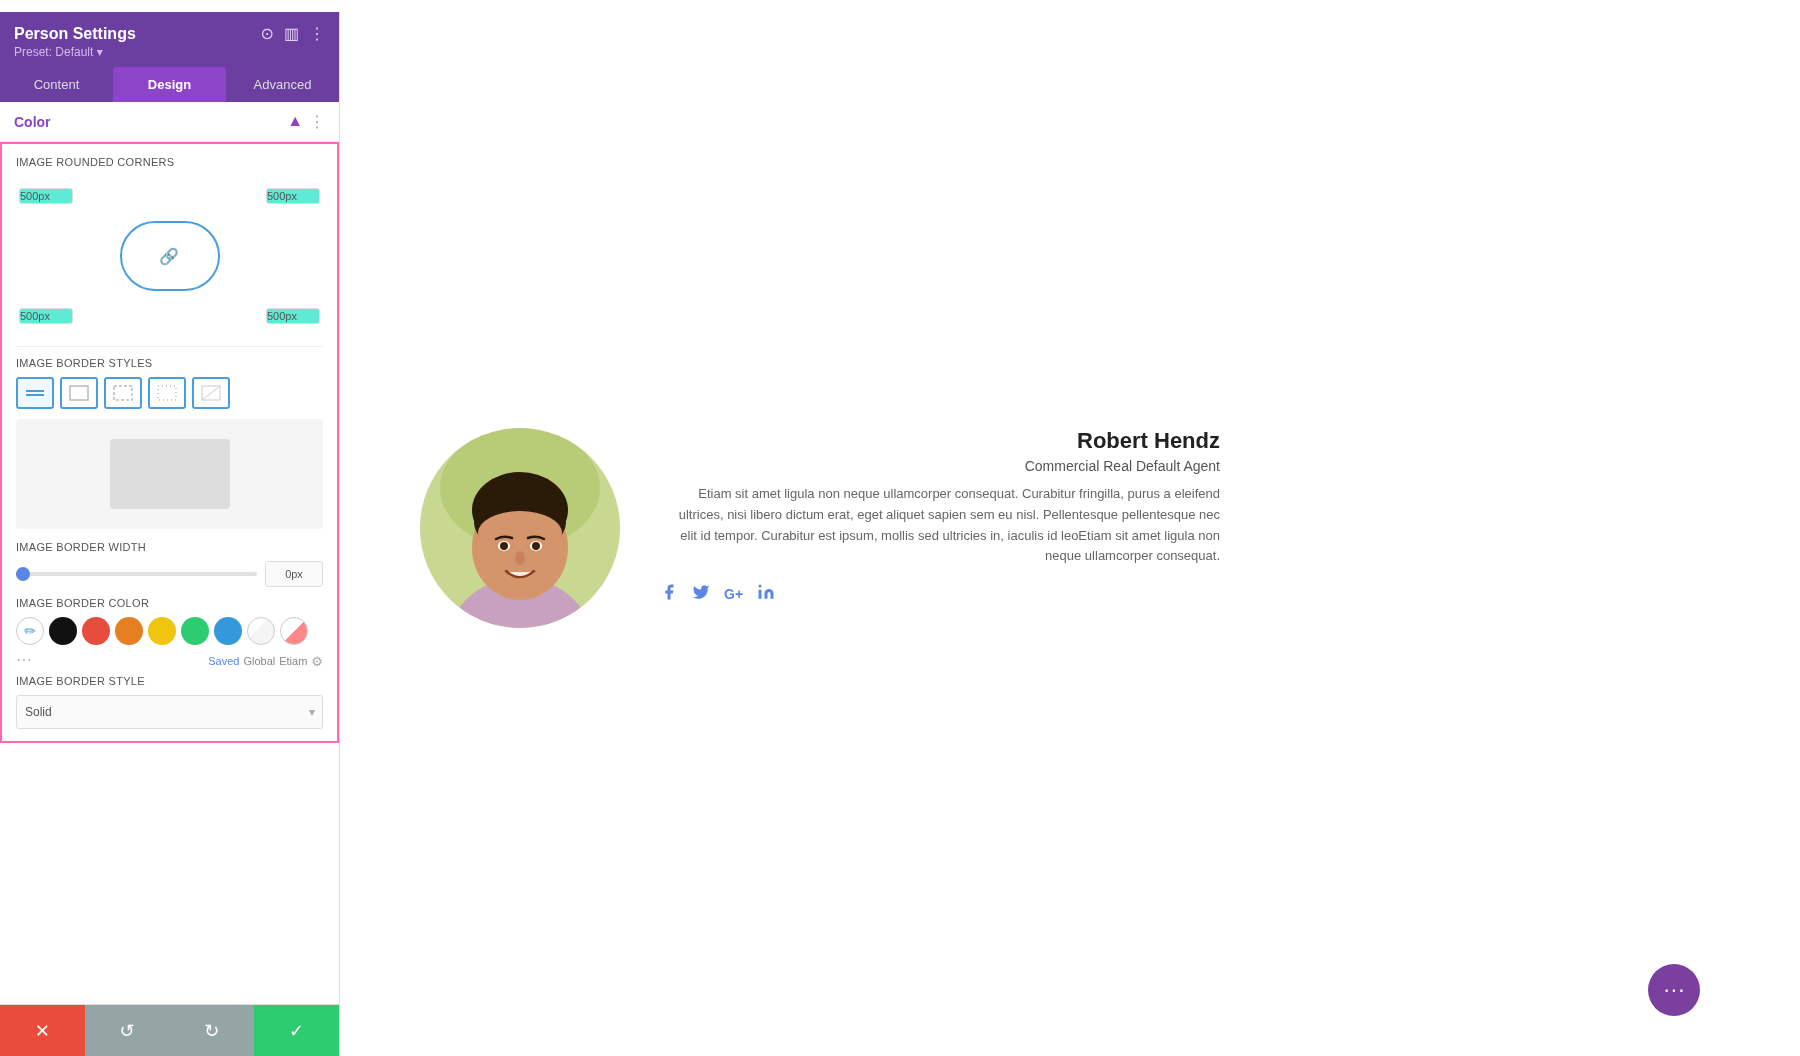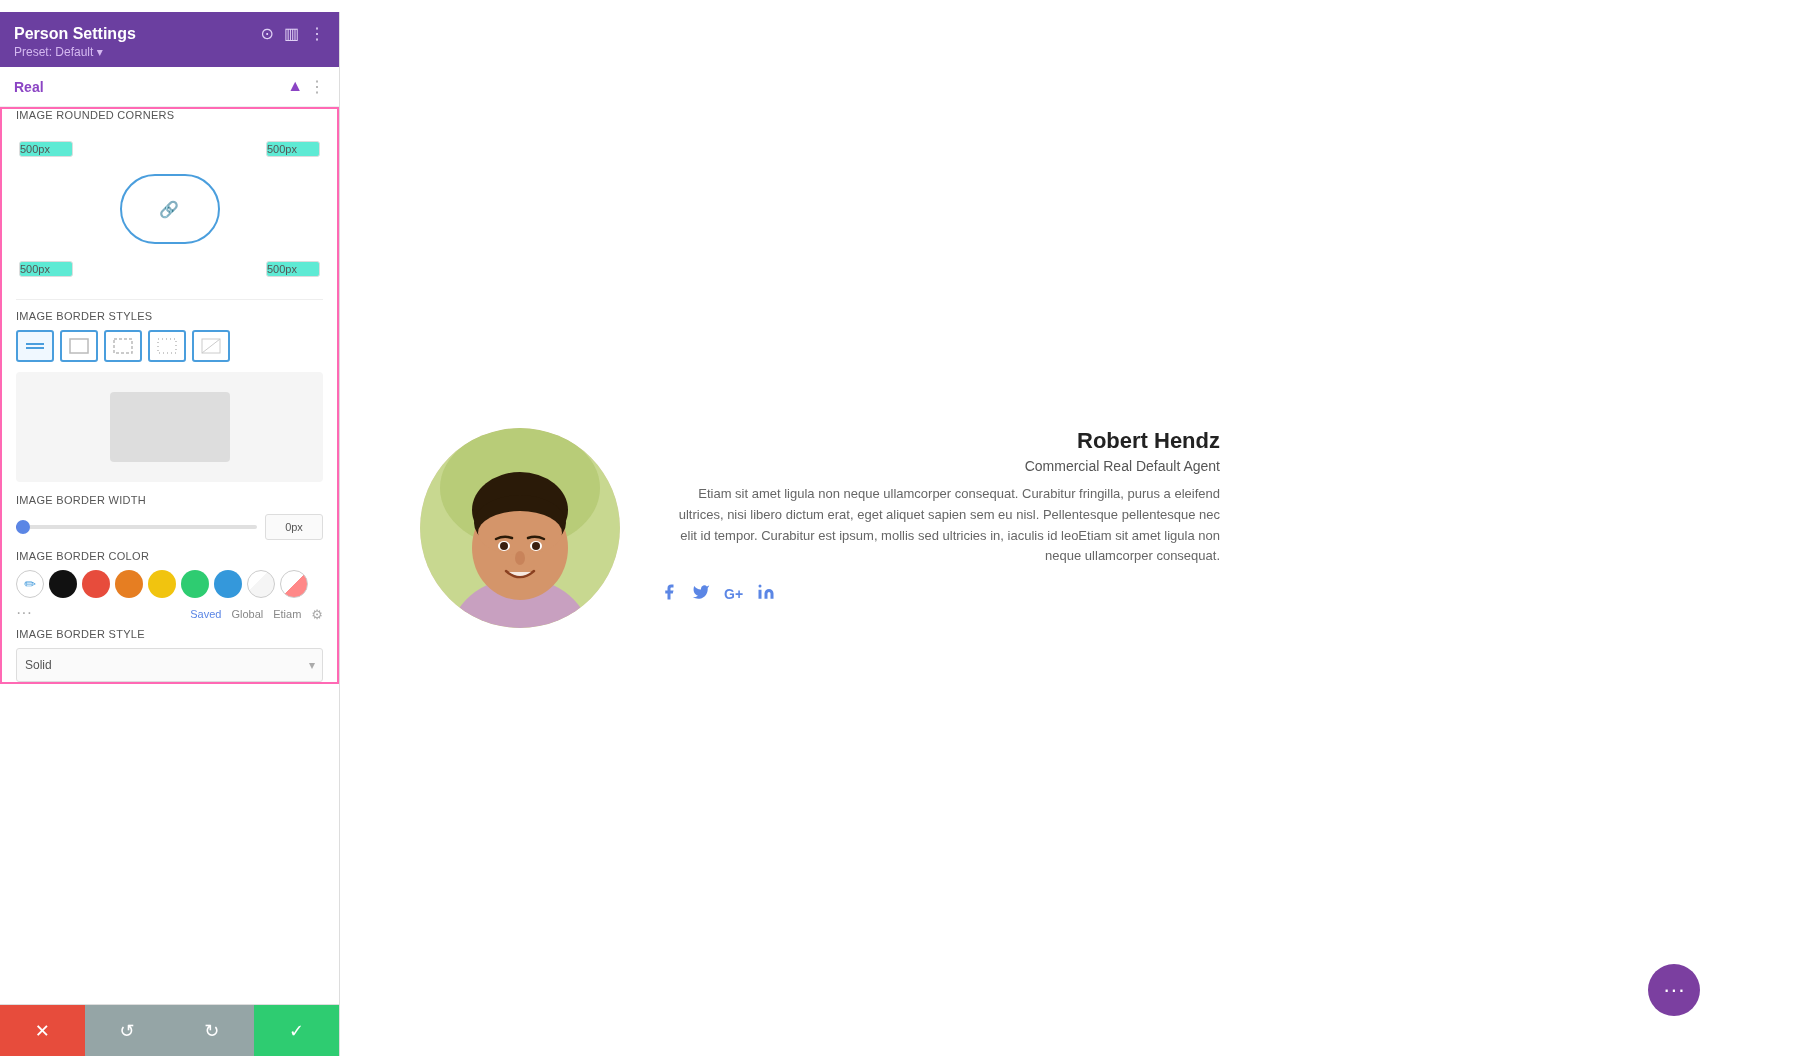--- a/index.html
+++ b/index.html
@@ -19,21 +19,21 @@
     .panel-tab { flex: 1; text-align: center; padding: 10px 0; font-size: 13px; color: #ddd; cursor: pointer; }
     .panel-tab.active { background: #8e44c8; color: #fff; font-weight: 600; border-radius: 4px 4px 0 0; }
 
     .panel-body { flex: 1; overflow-y: auto; padding: 0; background: #fff; }
 
     
     .section-header { display: flex; align-items: center; justify-content: space-between; padding: 10px 14px; border-bottom: 1px solid #eee; }
     .section-title { font-size: 14px; font-weight: 600; color: #8b44c4; }
     .section-header-icons { display: flex; gap: 6px; color: #aaa; }
 
-    .section-content { padding: 0 14px; border: 2px solid #ff69b4; margin: 0; }
+    .section-content { padding: 12px 14px; border: 2px solid #ff69b4; margin: 0; }
 
     .field-label { font-size: 11px; color: #555; margin-bottom: 8px; font-weight: 500; text-transform: uppercase; letter-spacing: 0.3px; }
 
     
     .corners-widget { position: relative; display: grid; grid-template-columns: 60px 1fr 60px; grid-template-rows: 40px 80px 40px; align-items: center; justify-items: center; margin-bottom: 10px; }
     .corner-input { width: 54px; height: 16px; border: 1px solid #ddd; border-radius: 3px; font-size: 11px; text-align: left; color: #555; background: #5eead4; }
     .corner-shape { width: 100px; height: 70px; border: 2px solid #4a9edd; border-radius: 40px; display: flex; align-items: center; justify-content: center; background: transparent; }
     .corner-link-icon { color: #4a9edd; font-size: 16px; }
 
     
@@ -52,21 +52,21 @@
     .slider-fill { width: 4px; height: 4px; background: #6b3fa0; border-radius: 2px; }
     .slider-thumb { width: 14px; height: 14px; background: #5b86e5; border-radius: 50%; position: absolute; left: 0; top: -5px; cursor: pointer; }
     .slider-value { width: 58px; height: 26px; border: 1px solid #ddd; border-radius: 3px; font-size: 11px; text-align: center; color: #555; background: #fafafa; display: flex; align-items: center; justify-content: center; }
 
     
     .color-picker-row { display: flex; flex-wrap: wrap; gap: 5px; align-items: center; margin-bottom: 6px; }
     .color-swatch { width: 28px; height: 28px; border-radius: 50%; cursor: pointer; border: 2px solid transparent; }
     .color-swatch.active-swatch { border: 2px solid #aaa; }
     .color-swatch.transparent-swatch { background: linear-gradient(135deg, white 40%, #f5f5f5 40%); border: 1px solid #ccc; border-radius: 50%; }
     .color-swatch.eyedropper-swatch { background: #fff; border: 1px solid #ccc; display: flex; align-items: center; justify-content: center; color: #4a9edd; font-size: 14px; }
-    .color-tabs { display: flex; gap: 10px; font-size: 11px; color: #888; align-items: center; padding-top: 2px; }
+    .color-tabs { display: flex; gap: 4px; font-size: 11px; color: #888; align-items: center; padding-top: 2px; }
     .color-tabs .saved { color: #5b86e5; }
     .dots-icon { color: #aaa; font-size: 16px; }
 
     
     .select-field { width: 100%; height: 34px; border: 1px solid #ddd; border-radius: 3px; background: #fafafa; font-size: 12px; color: #555; padding: 0 8px; appearance: none; cursor: pointer; }
     .select-wrapper { position: relative; }
     .select-wrapper::after { content: '▾'; position: absolute; right: 8px; top: 50%; transform: translateY(-50%); color: #aaa; font-size: 12px; pointer-events: none; }
 
     
     .panel-footer { height: 52px; display: flex; background: #fff; border-top: 1px solid #ddd; }
@@ -109,25 +109,36 @@
       <span class="panel-title">Person Settings</span>
       <div class="panel-header-icons">
         <span class="panel-header-icon">⊙</span>
         <span class="panel-header-icon">▥</span>
         <span class="panel-header-icon">⋮</span>
       </div>
     </div>
     <div class="panel-preset">Preset: Default ▾</div>
   </div>
 
+  <div class="panel-tabs">
+    <div class="panel-tab">
+      <span>Content</span>
+    </div>
+    <div class="panel-tab active">
+      <span>Design</span>
+    </div>
+    <div class="panel-tab">
+      <span>Advanced</span>
+    </div>
+  </div>
 
   <div class="panel-body">
 
     <div class="section-header">
-      <span class="section-title">Real</span>
+      <span class="section-title">Color</span>
       <div class="section-header-icons">
         <span style="color:#8b44c4;">▲</span>
         <span>⋮</span>
       </div>
     </div>
 
     <div class="section-content">
 
       <div class="field-label">Image Rounded Corners</div>
 

